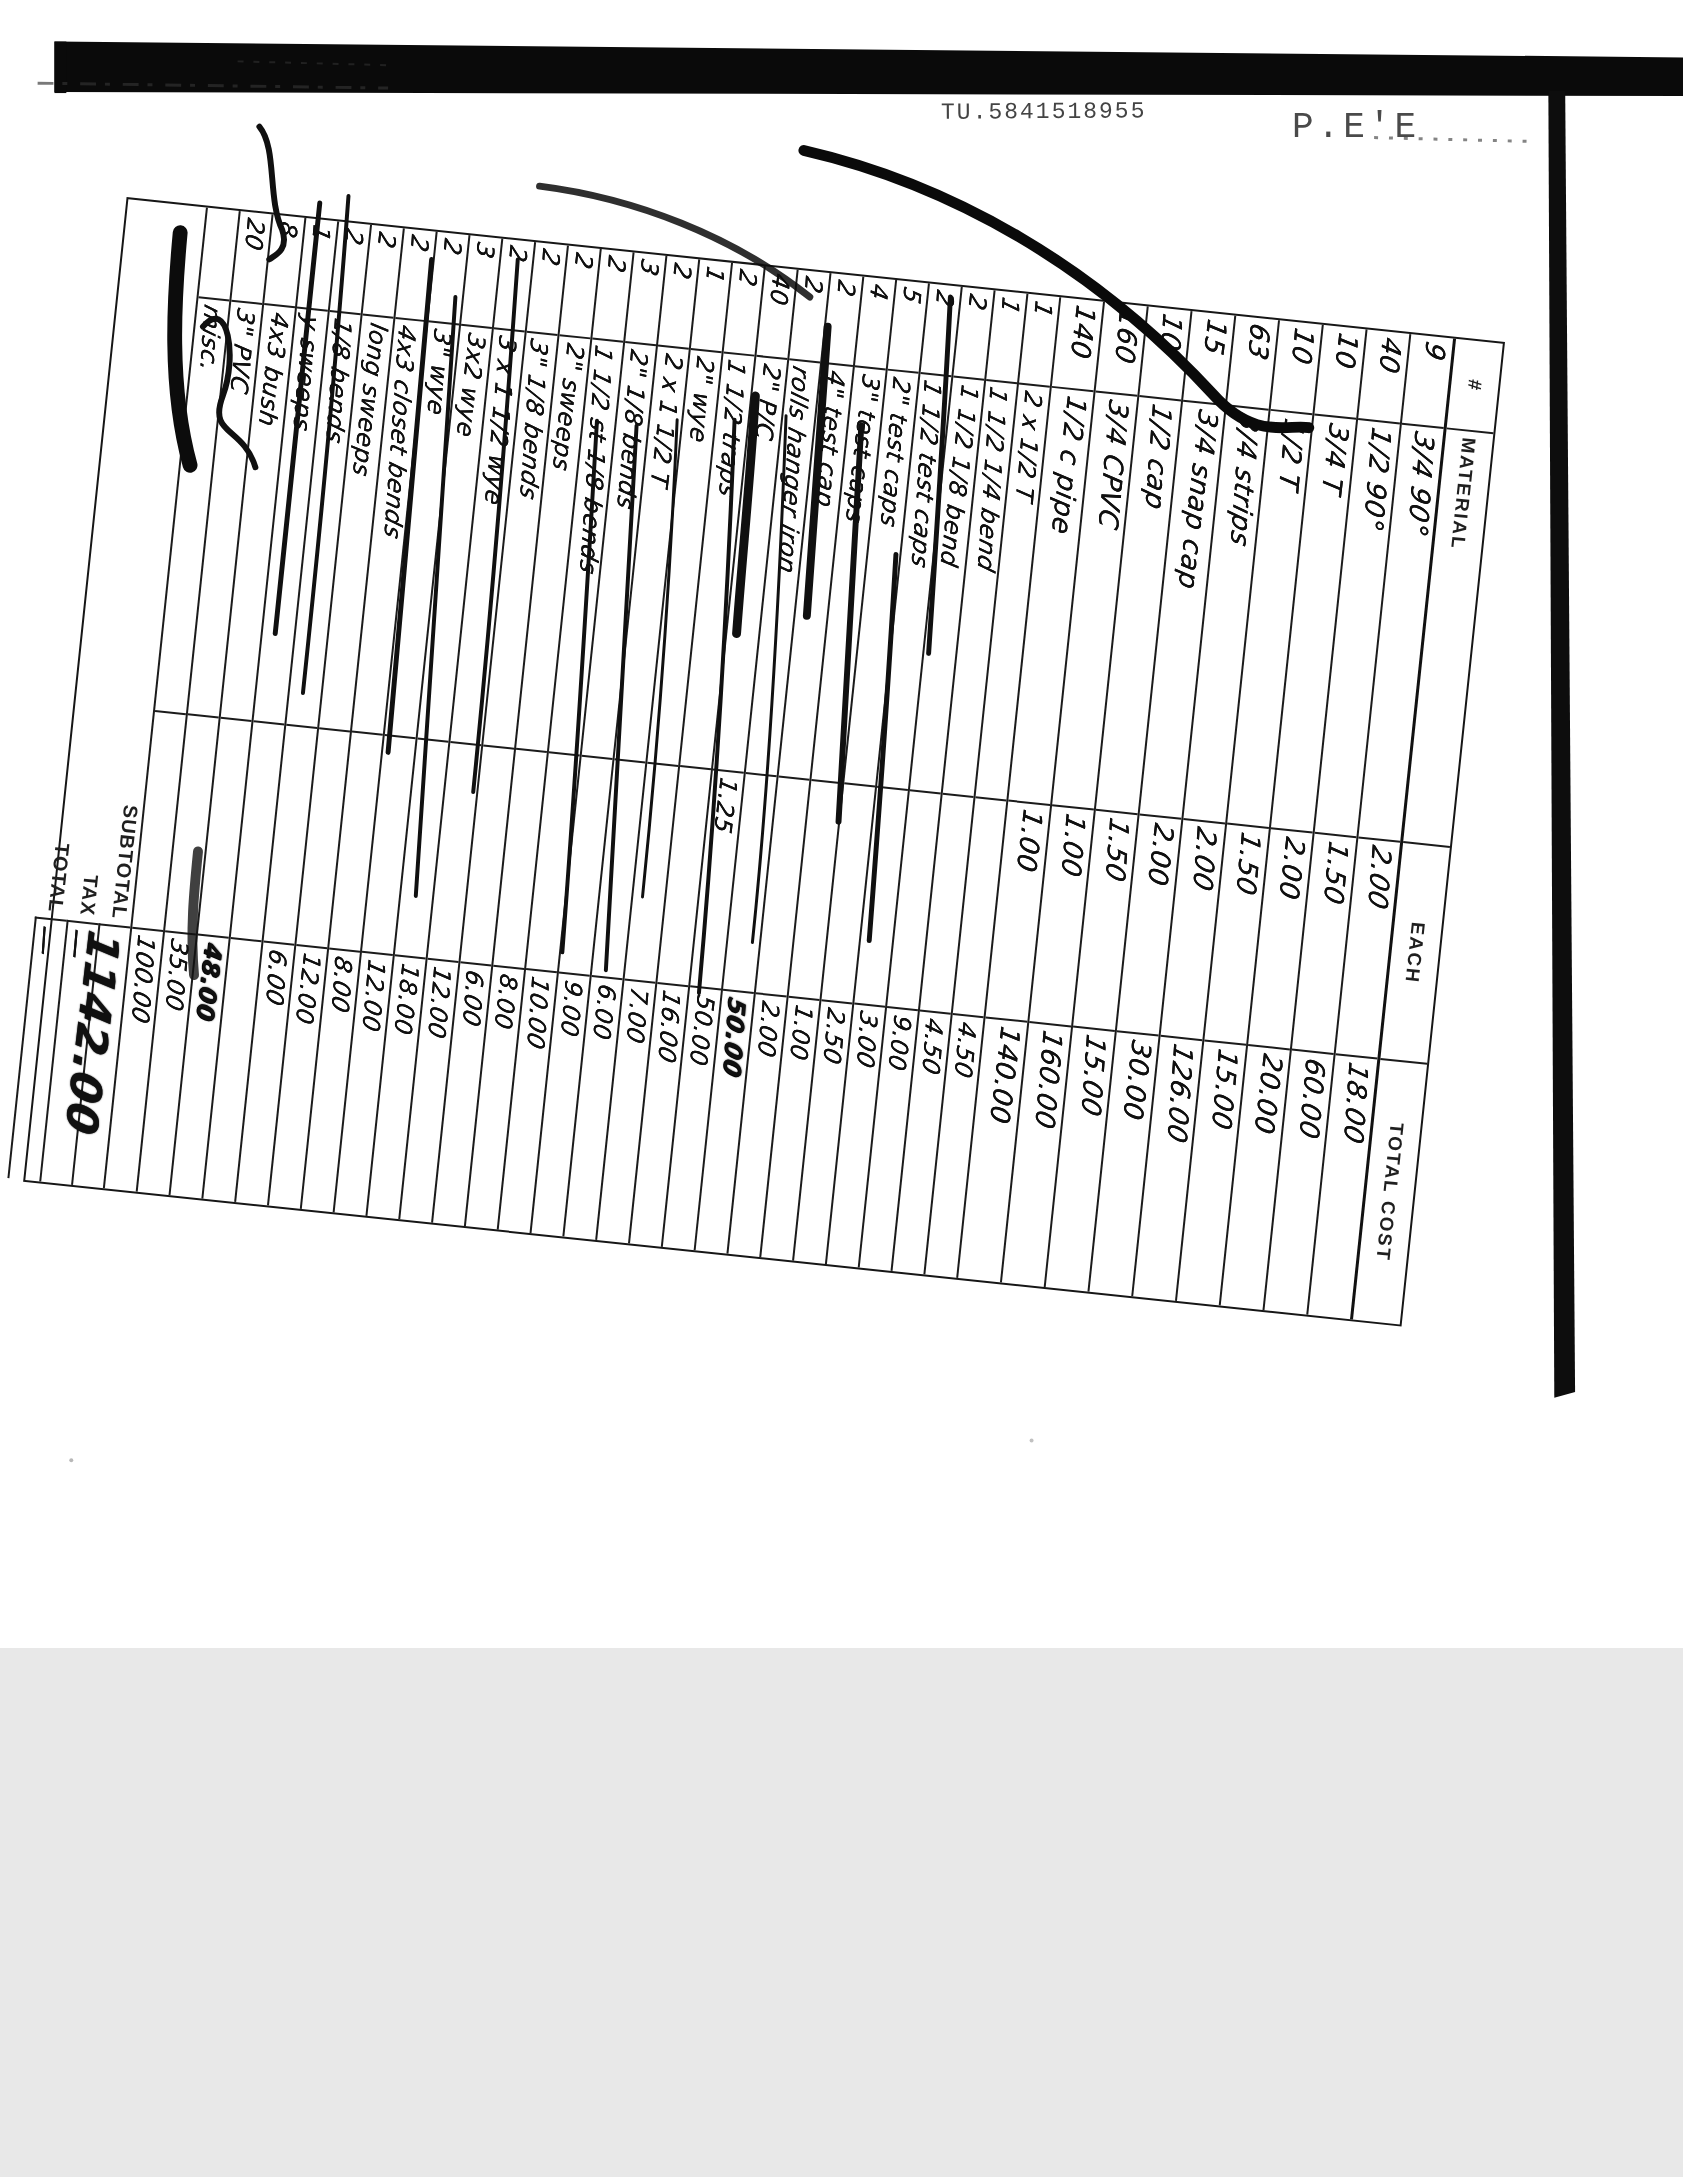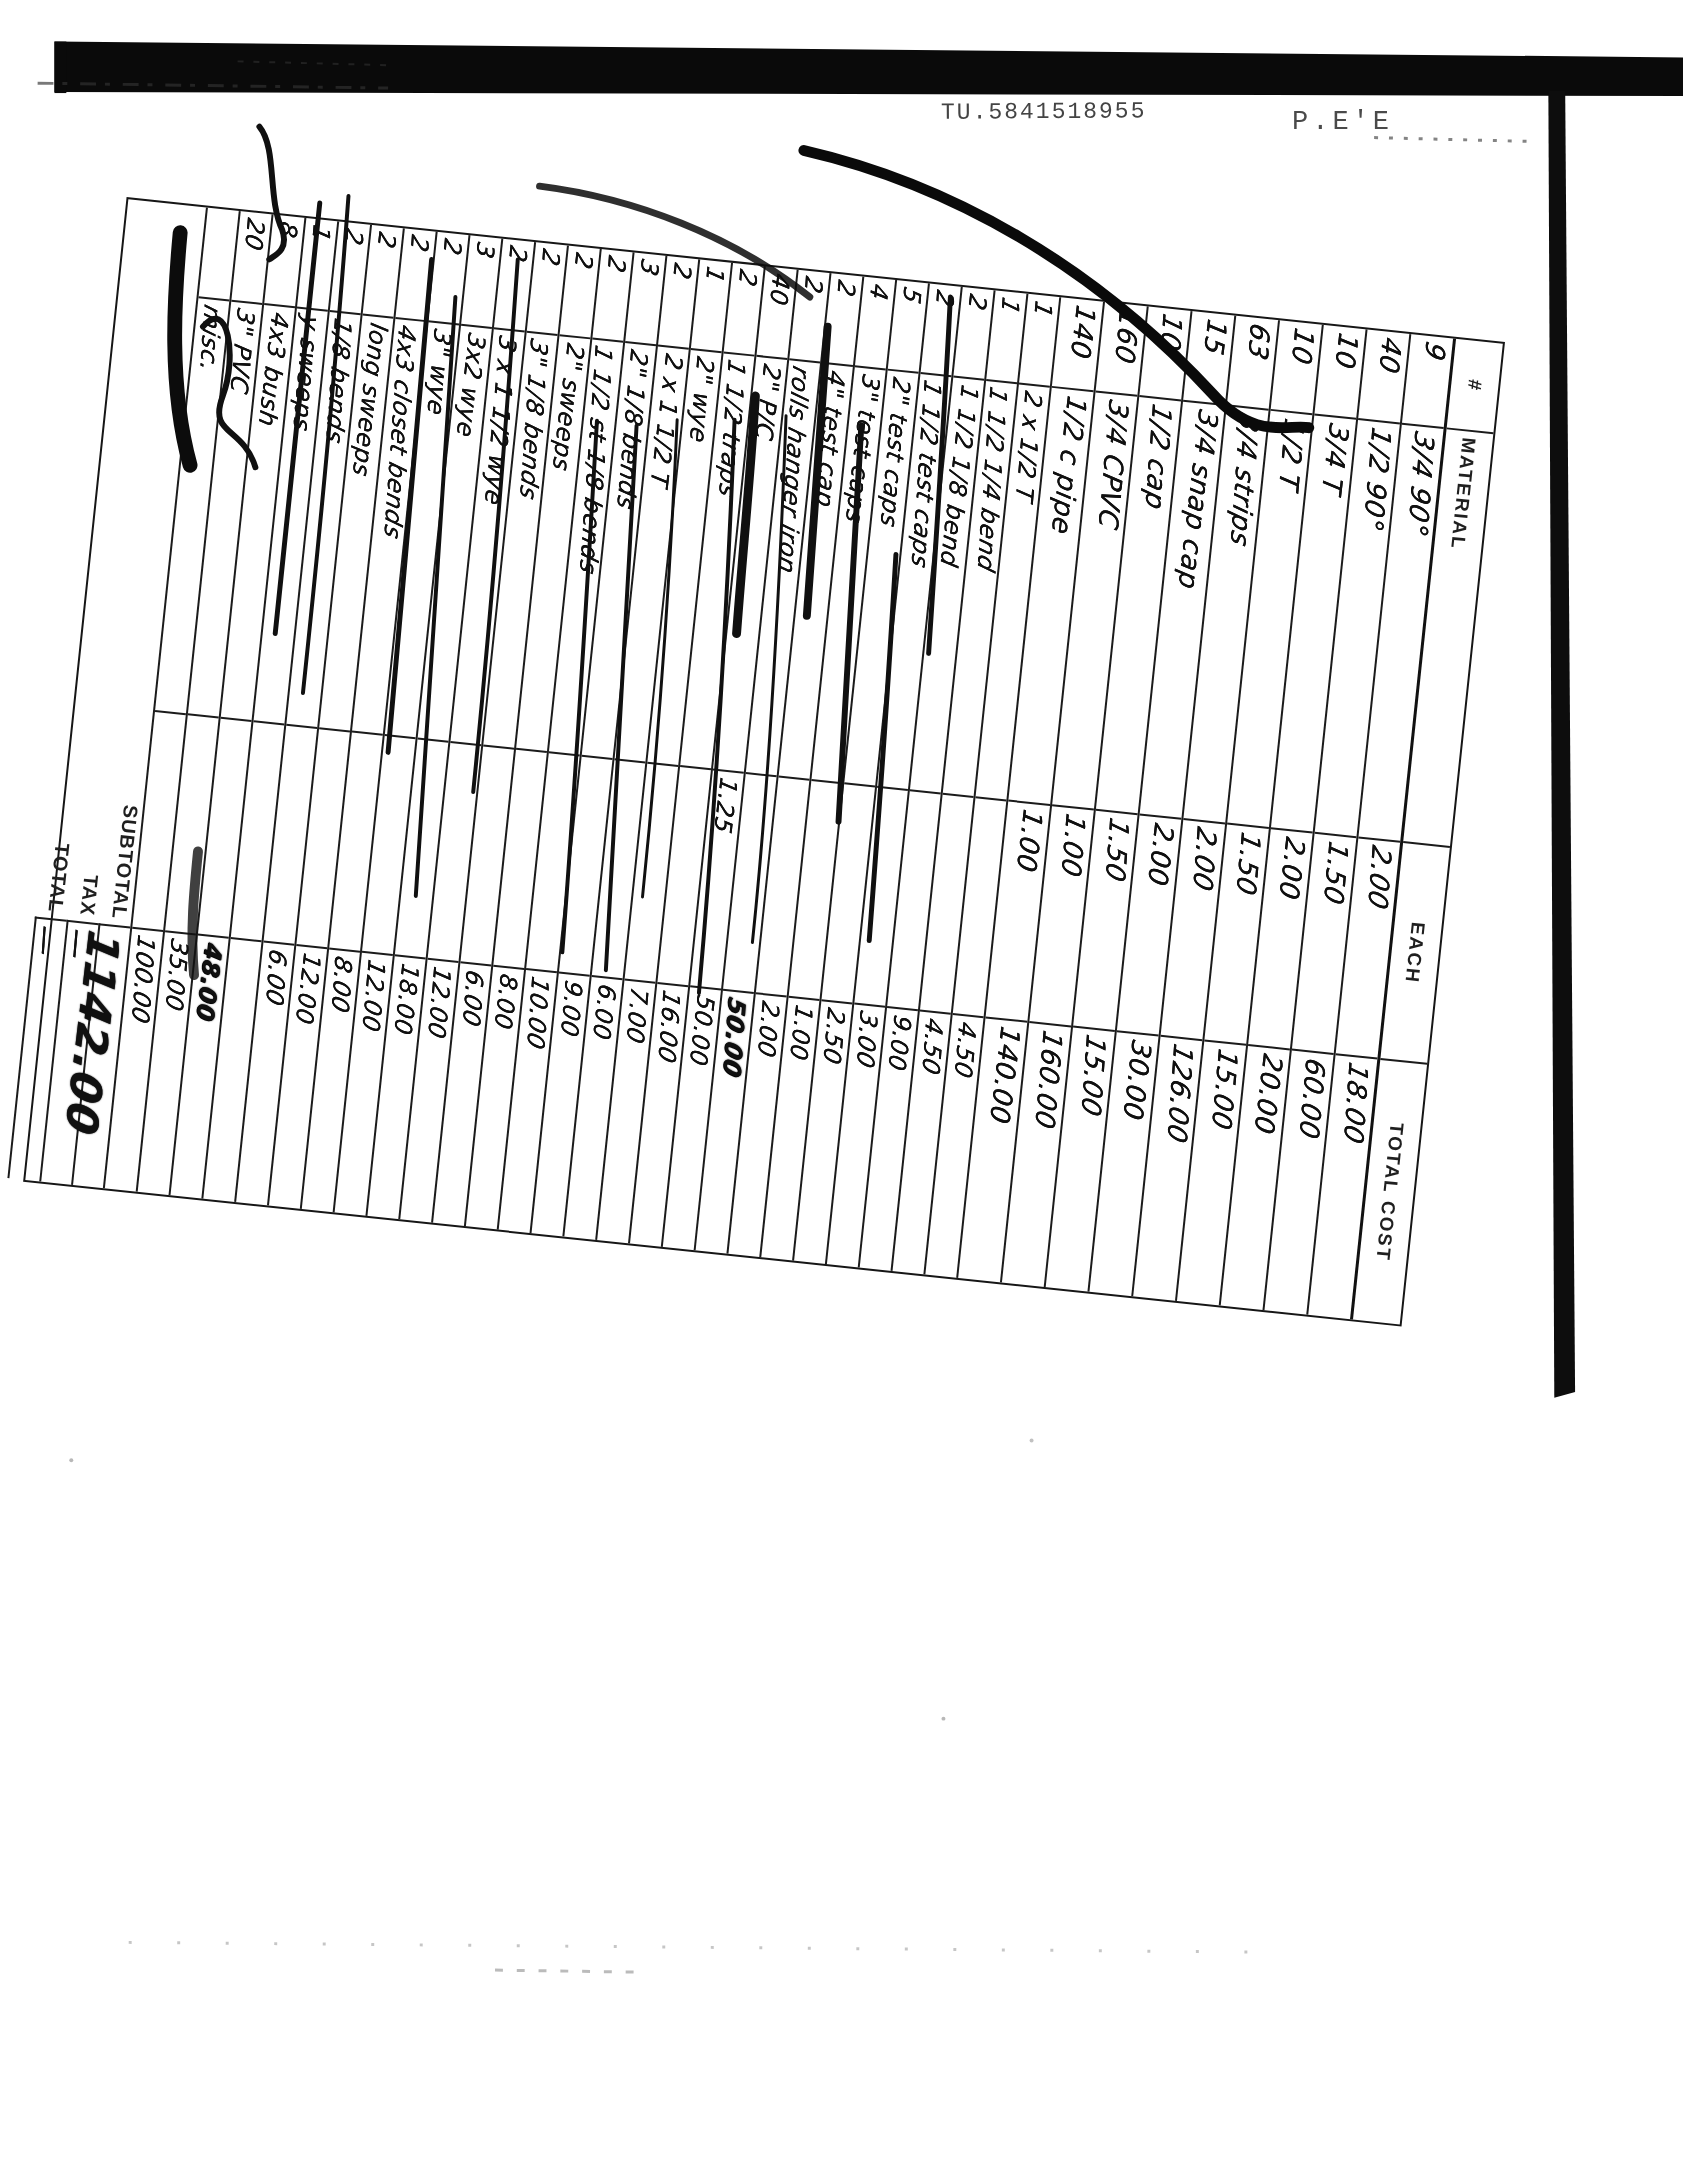--- a/index.html
+++ b/index.html
@@ -1,23 +1,23 @@
 <!DOCTYPE html>
 <html><head>
 <meta charset="utf-8">
 <style>
   html,body{margin:0;padding:0;background:#e8e8e8;}
-  #page{position:relative;width:1683px;height:2177px;background:#ffffff;overflow:hidden;
+  #page{position:relative;width:1683px;height:1648px;background:#ffffff;overflow:hidden;
         font-family:"Liberation Sans",sans-serif;}
   
   .fax-id{position:absolute;left:941px;top:99px;width:218px;
           font-family:"Liberation Mono",monospace;font-size:23px;letter-spacing:2px;
           color:#2b2b2b;opacity:.88;transform:rotate(-.4deg);}
   .fax-page{position:absolute;left:1292px;top:107px;font-family:"Liberation Mono",monospace;
-          font-size:27px;letter-spacing:4px;color:#2b2b2b;opacity:.85;}
+          font-size:36px;letter-spacing:4px;color:#2b2b2b;opacity:.85;}
   
   #sheet{position:absolute;left:1505px;top:342px;width:990px;height:1386px;
          transform:rotate(96deg);transform-origin:0 0;
          border:2px solid #161616;box-sizing:border-box;background:transparent;}
   .trow{display:flex;align-items:stretch;border-bottom:2px solid #1b1b1b;box-sizing:border-box;
         height:33px;}
   .trow.row-wide{height:44px;}
   .trow.hdr{height:50px;border-bottom:3px solid #111;}
   .trow.foot{height:32px;border-bottom:none;}
   .cell{box-sizing:border-box;padding:1px 6px;overflow:visible;white-space:nowrap;}

